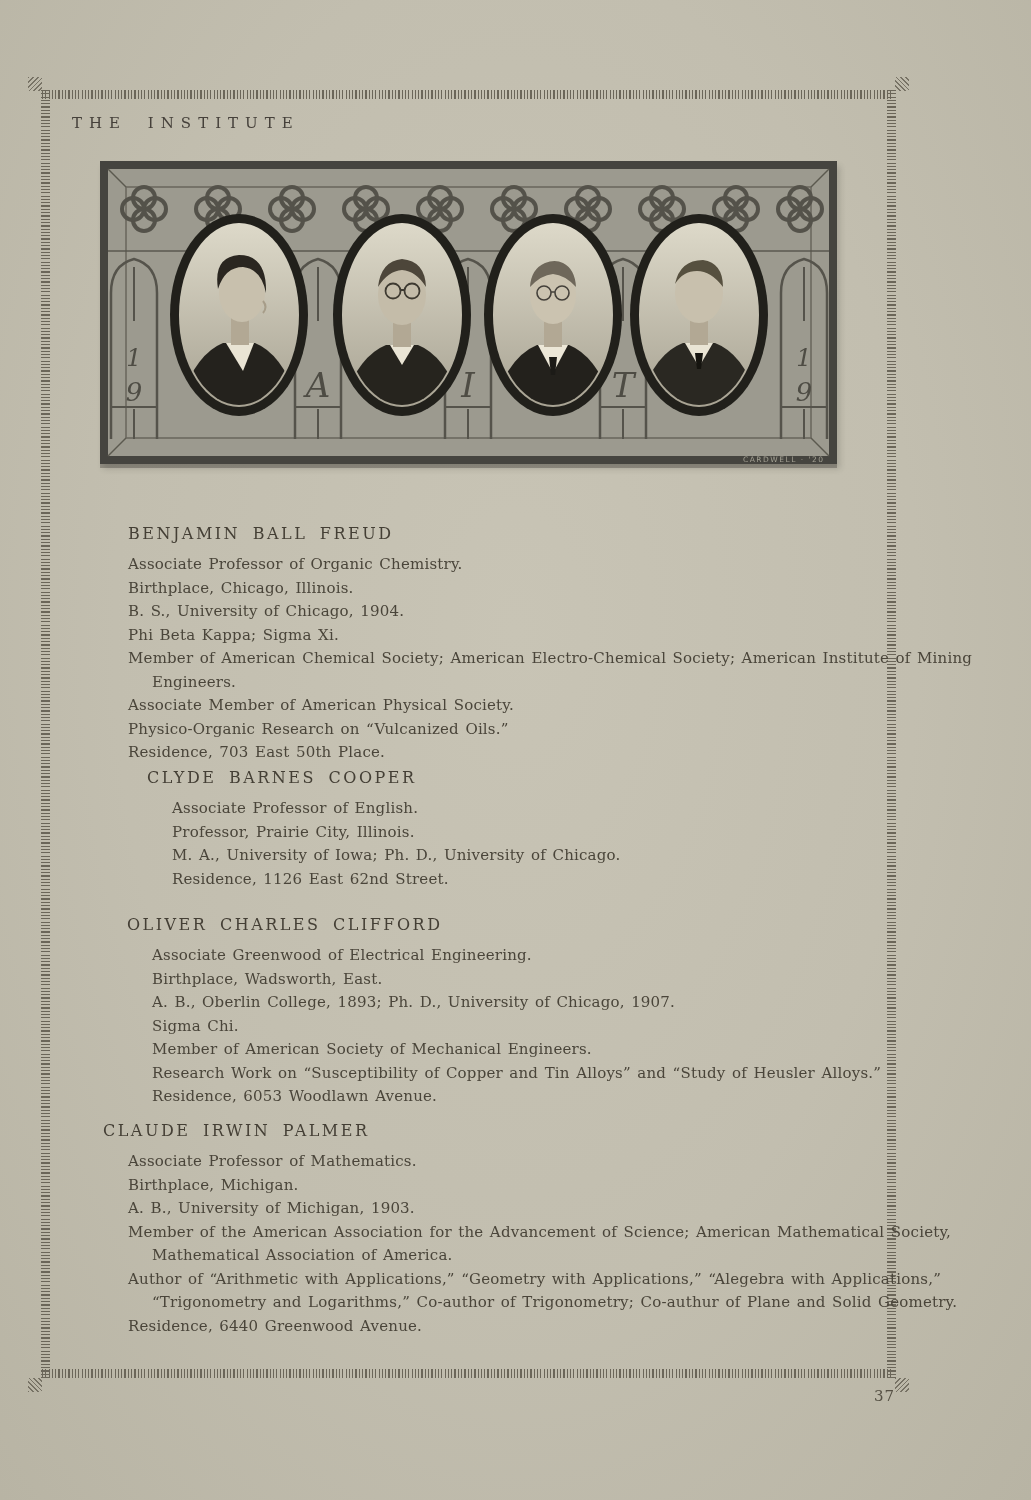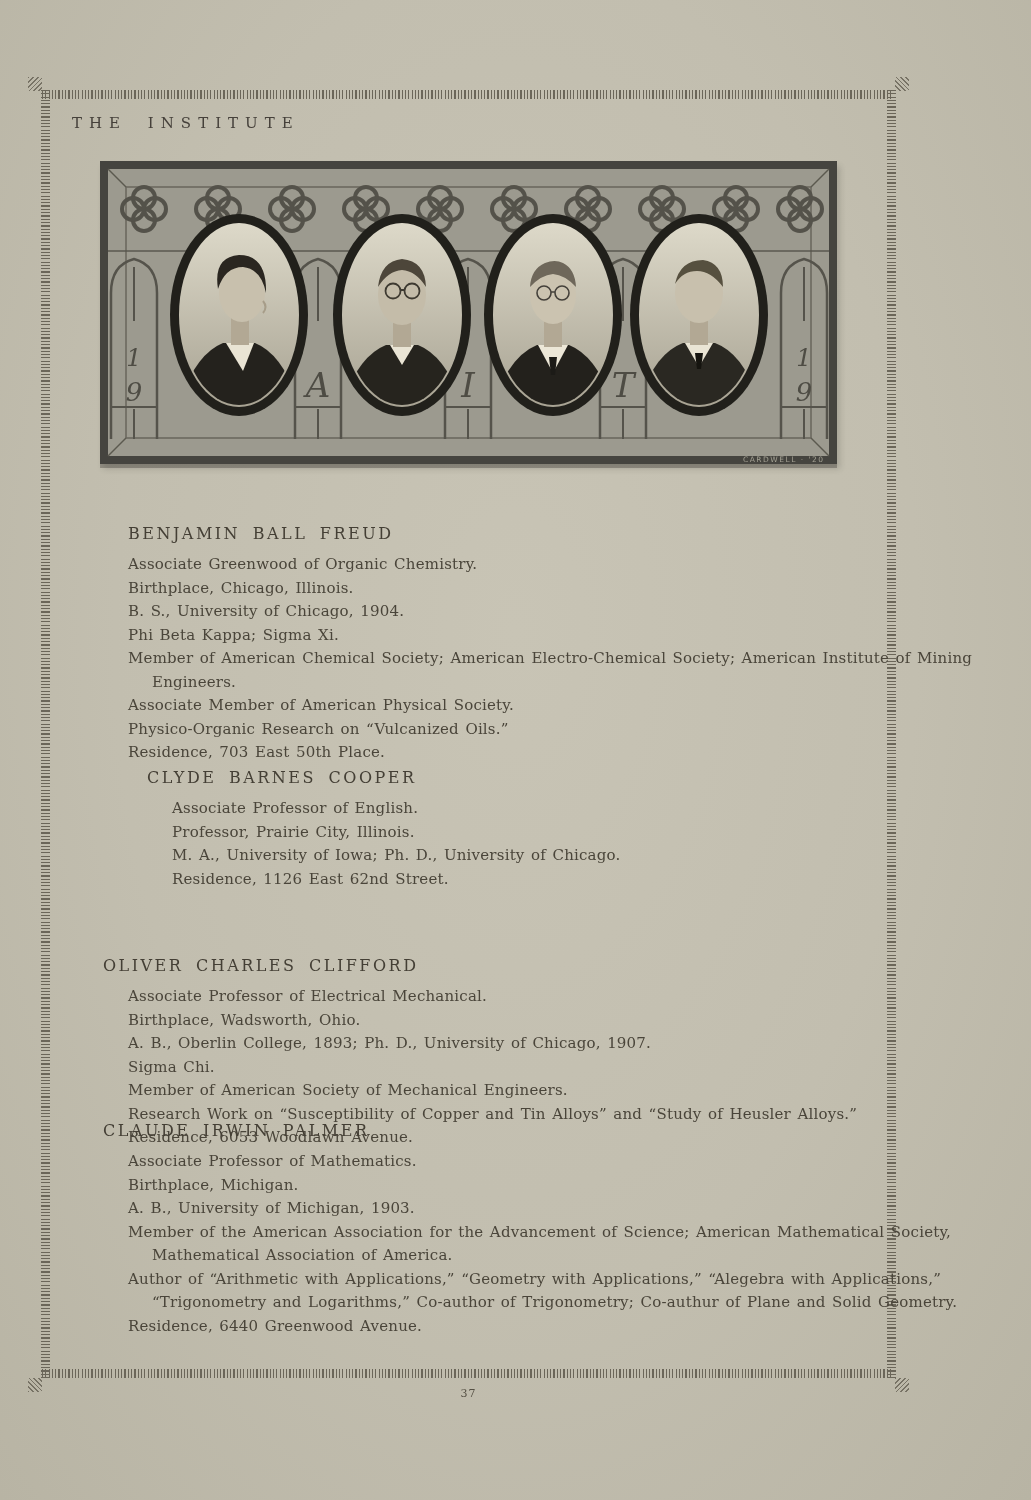--- a/index.html
+++ b/index.html
@@ -42,25 +42,25 @@
   .entry-name{
     font-size:16px;letter-spacing:2.5px;word-spacing:5px;color:#443f35;margin:0 0 10px 0;
     white-space:nowrap;
   }
   .entry.first .entry-name{margin-left:25px;}
   .entry-line{
     font-size:15px;line-height:23.5px;letter-spacing:.2px;word-spacing:1.5px;
     margin-left:25px;white-space:nowrap;color:#4a453a;
   }
   .entry-line.cont{margin-left:49px;}
-  .entry.e1{top:524px;} .entry.e2{top:768px;margin-left:44px;} .entry.e3{top:956px;} .entry.e4{top:1121px;}
+  .entry.e1{top:524px;} .entry.e2{top:768px;margin-left:44px;} .entry.e3{top:915px;margin-left:24px;} .entry.e4{top:1121px;}
 
   .page-number{
-    position:absolute;left:42px;top:1387px;width:853px;text-align:center;
-    font-size:11px;color:#555044;letter-spacing:1px;
+    position:absolute;left:42px;top:1387px;width:853px;text-align:right;
+    font-size:15px;color:#555044;letter-spacing:1px;
   }
 </style>
 </head>
 <body>
 
 <div class="page">
 
   <div class="band-h band-top"></div>
   <div class="band-h band-bottom"></div>
   <div class="band-v band-left"></div>
@@ -193,41 +193,41 @@
         </g>
       </g>
 
       <text x="643" y="301" font-family="DejaVu Sans, sans-serif" font-size="7.5" letter-spacing="1.5" fill="#a3a093">CARDWELL · '20</text>
     </svg>
   </div>
 
   <div class="entries" id="entries">
       <div class="entry e1 first">
         <div class="entry-name">BENJAMIN BALL FREUD</div>
-        <div class="entry-line">Associate Greenwood of Organic Chemistry.</div>
+        <div class="entry-line">Associate Professor of Organic Chemistry.</div>
         <div class="entry-line">Birthplace, Chicago, Illinois.</div>
         <div class="entry-line">B. S., University of Chicago, 1904.</div>
         <div class="entry-line">Phi Beta Kappa; Sigma Xi.</div>
         <div class="entry-line">Member of American Chemical Society; American Electro-Chemical Society; American Institute of Mining</div>
         <div class="entry-line cont">Engineers.</div>
         <div class="entry-line">Associate Member of American Physical Society.</div>
         <div class="entry-line">Physico-Organic Research on “Vulcanized Oils.”</div>
         <div class="entry-line">Residence, 703 East 50th Place.</div>
       </div>
       <div class="entry e2">
         <div class="entry-name">CLYDE BARNES COOPER</div>
         <div class="entry-line">Associate Professor of English.</div>
         <div class="entry-line">Professor, Prairie City, Illinois.</div>
         <div class="entry-line">M. A., University of Iowa; Ph. D., University of Chicago.</div>
         <div class="entry-line">Residence, 1126 East 62nd Street.</div>
       </div>
       <div class="entry e3">
         <div class="entry-name">OLIVER CHARLES CLIFFORD</div>
-        <div class="entry-line">Associate Professor of Electrical Mechanical.</div>
-        <div class="entry-line">Birthplace, Wadsworth, Ohio.</div>
+        <div class="entry-line">Associate Greenwood of Electrical Engineering.</div>
+        <div class="entry-line">Birthplace, Wadsworth, East.</div>
         <div class="entry-line">A. B., Oberlin College, 1893; Ph. D., University of Chicago, 1907.</div>
         <div class="entry-line">Sigma Chi.</div>
         <div class="entry-line">Member of American Society of Mechanical Engineers.</div>
         <div class="entry-line">Research Work on “Susceptibility of Copper and Tin Alloys” and “Study of Heusler Alloys.”</div>
         <div class="entry-line">Residence, 6053 Woodlawn Avenue.</div>
       </div>
       <div class="entry e4">
         <div class="entry-name">CLAUDE IRWIN PALMER</div>
         <div class="entry-line">Associate Professor of Mathematics.</div>
         <div class="entry-line">Birthplace, Michigan.</div>

